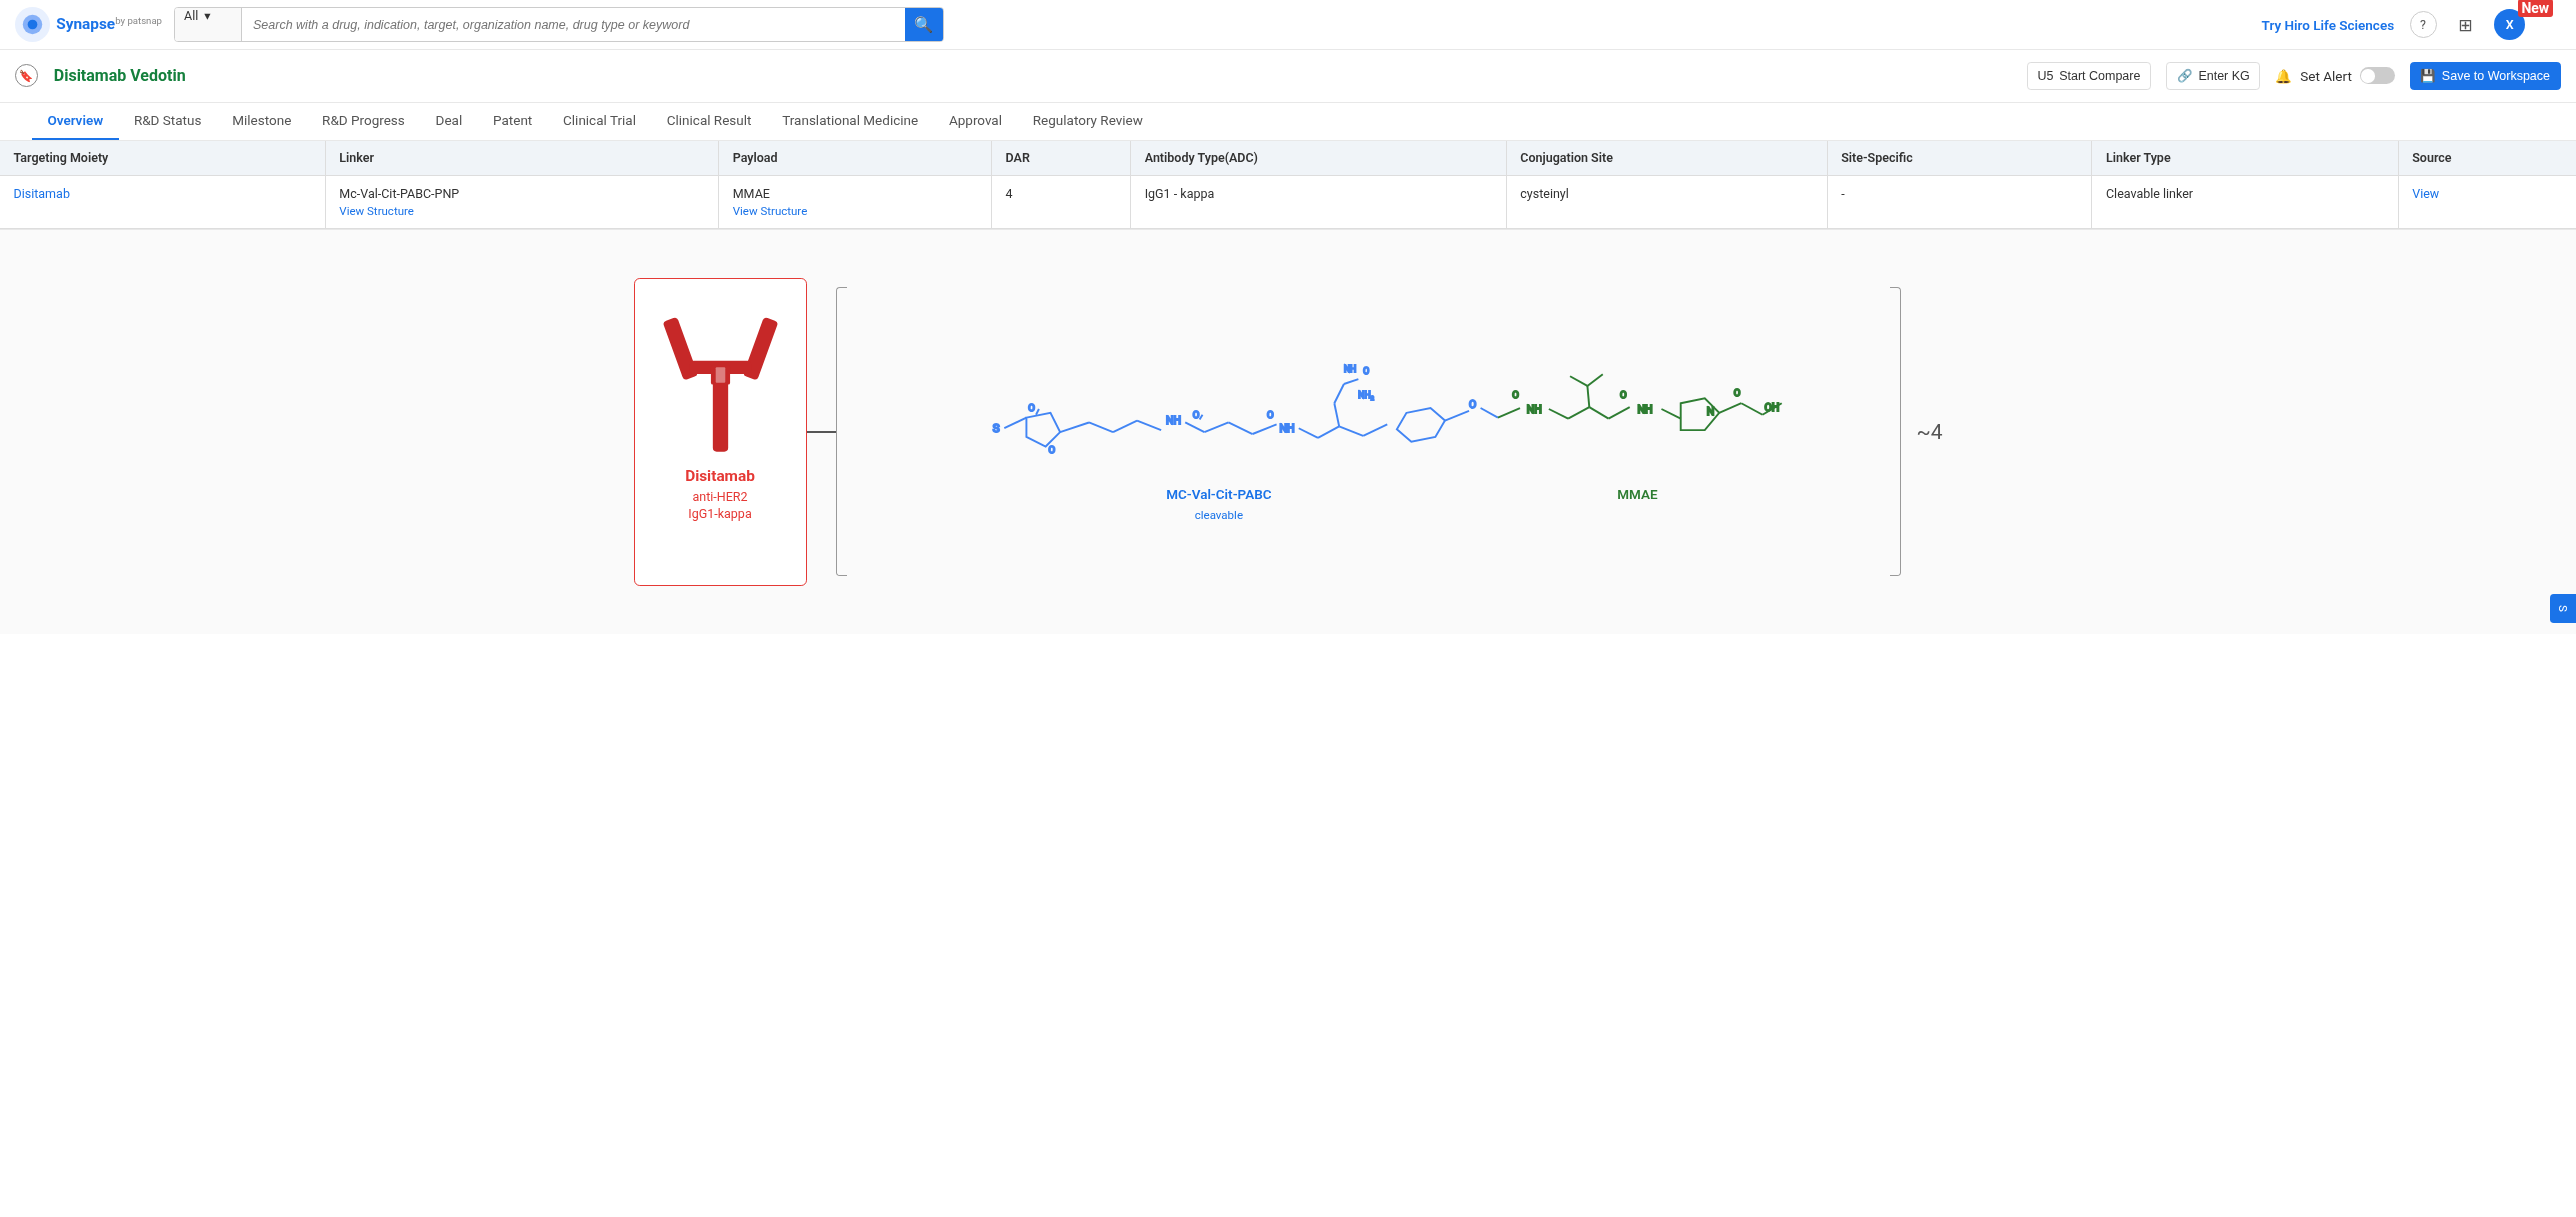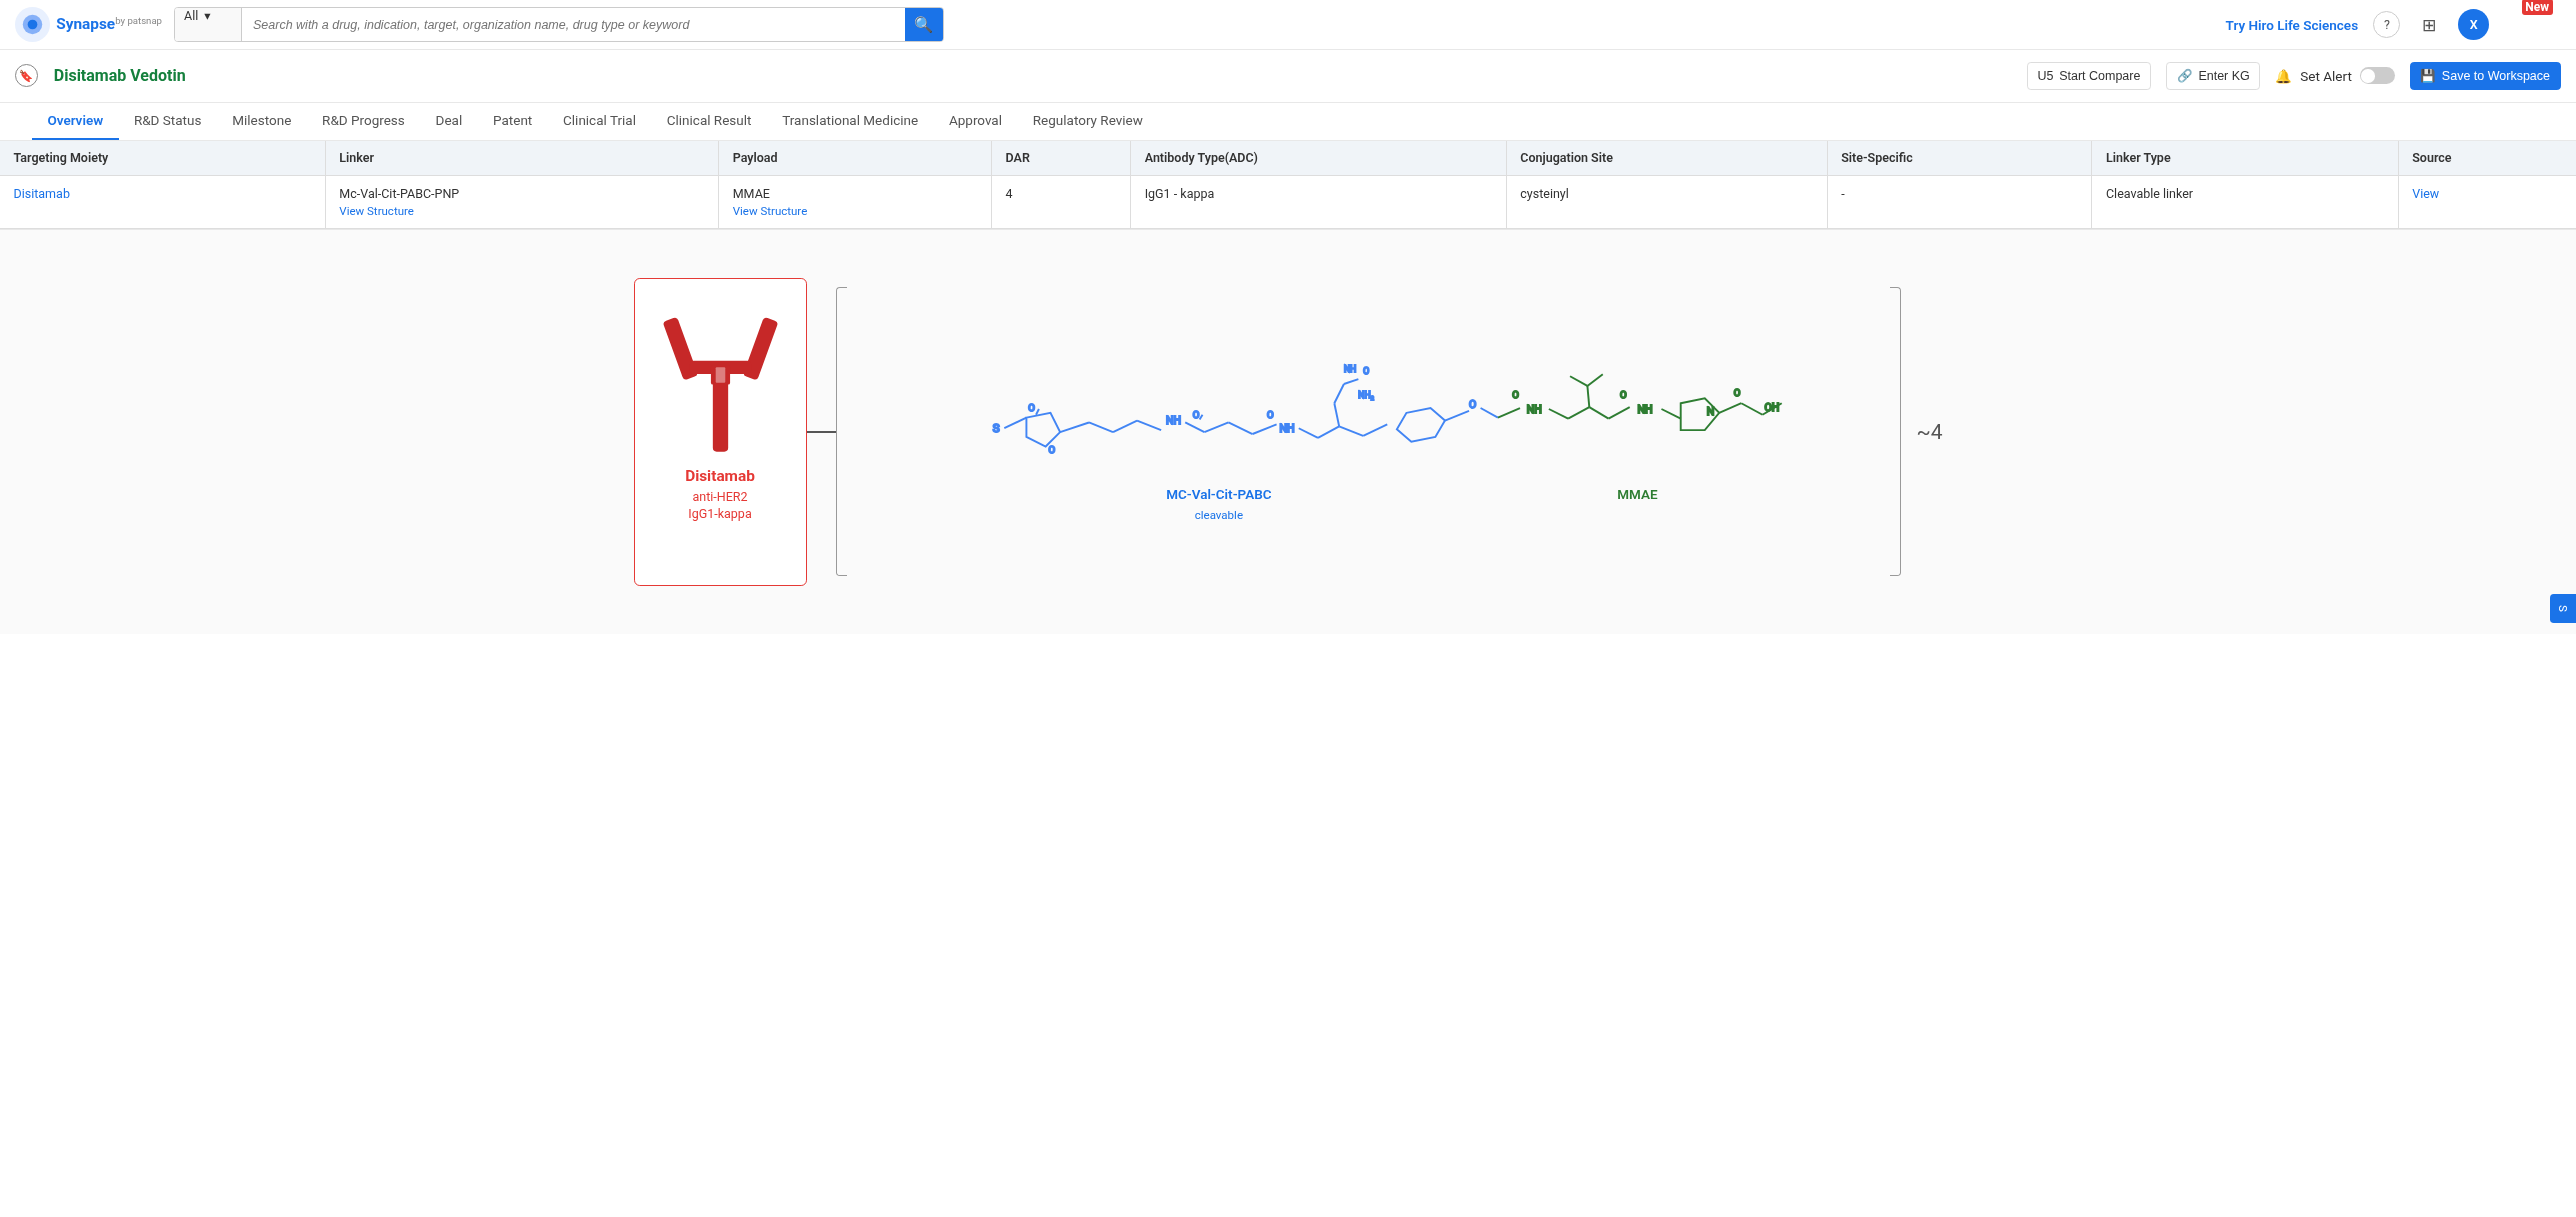--- a/index.html
+++ b/index.html
@@ -121,28 +121,27 @@
       align-items: center;
       justify-content: center;
       color: #fff;
       font-size: 12.5px;
       font-weight: 600;
       cursor: pointer;
     }
     .new-badge {
       background: #e53935;
       color: #fff;
-      font-size: 12px;
+      font-size: 14px;
       font-weight: 700;
       padding: 1px 3.8px;
       border-radius: 2.9px;
       position: relative;
       top: -9.6px;
       left: -7.7px;
-      margin-left: 40px;
     }
 
     
     .drug-header {
       display: flex;
       align-items: center;
       padding: 11.5px 15.4px;
       border-bottom: 1px solid #e8e8e8;
       gap: 15.4px;
     }

